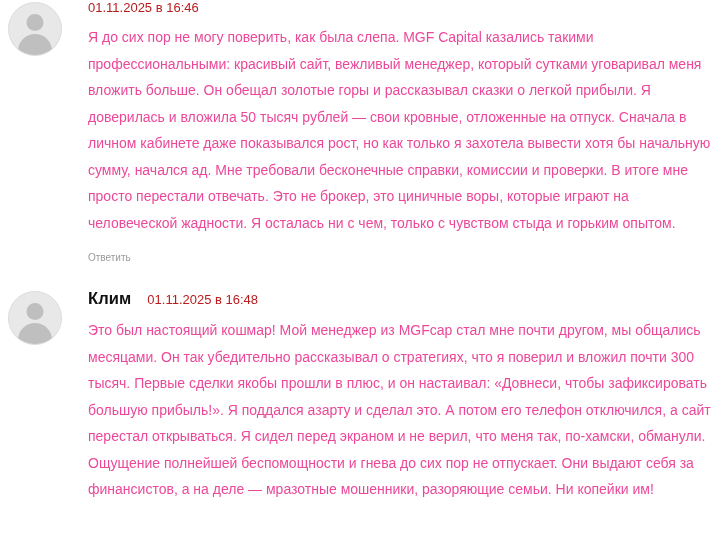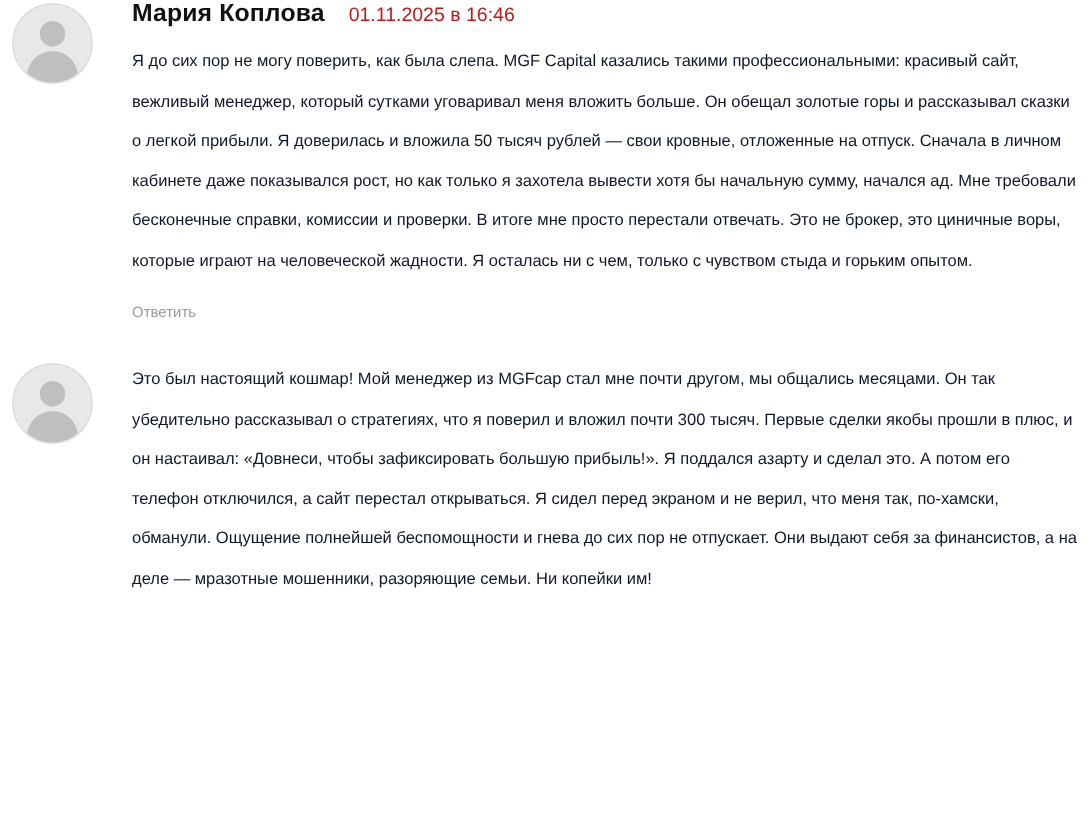--- a/index.html
+++ b/index.html
@@ -74,23 +74,23 @@
     font-size: 16.5px;
     font-weight: bold;
     color: #111111;
     letter-spacing: 0.1px;
   }
   .date {
     font-size: 13px;
     color: #b91c1c;
   }
   .text {
-    font-size: 11px;
+    font-size: 14px;
     line-height: 26.5px;
-    color: #0f172a;
+    color: #ec4899;
     text-align: left;
     margin: 0;
   }
   .reply {
     margin-top: 16px;
     font-size: 10px;
     color: #9a9a9a;
     display: inline-block;
     cursor: pointer;
   }
@@ -102,33 +102,36 @@
 
   <div class="comment">
     <div class="avatar-wrap">
       <div class="avatar">
         <span class="head"></span>
         <span class="body"></span>
       </div>
     </div>
     <div class="content">
       <div class="meta">
-        <span class="author">Мария Коплова</span>
         <span class="date">01.11.2025 в 16:46</span>
       </div>
       <p class="text">Я до сих пор не могу поверить, как была слепа. MGF Capital казались такими профессиональными: красивый сайт, вежливый менеджер, который сутками уговаривал меня вложить больше. Он обещал золотые горы и рассказывал сказки о легкой прибыли. Я доверилась и вложила 50 тысяч рублей — свои кровные, отложенные на отпуск. Сначала в личном кабинете даже показывался рост, но как только я захотела вывести хотя бы начальную сумму, начался ад. Мне требовали бесконечные справки, комиссии и проверки. В итоге мне просто перестали отвечать. Это не брокер, это циничные воры, которые играют на человеческой жадности. Я осталась ни с чем, только с чувством стыда и горьким опытом.</p>
       <span class="reply">Ответить</span>
     </div>
   </div>
 
   <div class="comment">
     <div class="avatar-wrap">
       <div class="avatar">
         <span class="head"></span>
         <span class="body"></span>
       </div>
     </div>
     <div class="content">
+      <div class="meta">
+        <span class="author">Клим</span>
+        <span class="date">01.11.2025 в 16:48</span>
+      </div>
       <p class="text">Это был настоящий кошмар! Мой менеджер из MGFcap стал мне почти другом, мы общались месяцами. Он так убедительно рассказывал о стратегиях, что я поверил и вложил почти 300 тысяч. Первые сделки якобы прошли в плюс, и он настаивал: «Довнеси, чтобы зафиксировать большую прибыль!». Я поддался азарту и сделал это. А потом его телефон отключился, а сайт перестал открываться. Я сидел перед экраном и не верил, что меня так, по-хамски, обманули. Ощущение полнейшей беспомощности и гнева до сих пор не отпускает. Они выдают себя за финансистов, а на деле — мразотные мошенники, разоряющие семьи. Ни копейки им!</p>
     </div>
   </div>
 
 </div>
 
 </body></html>

